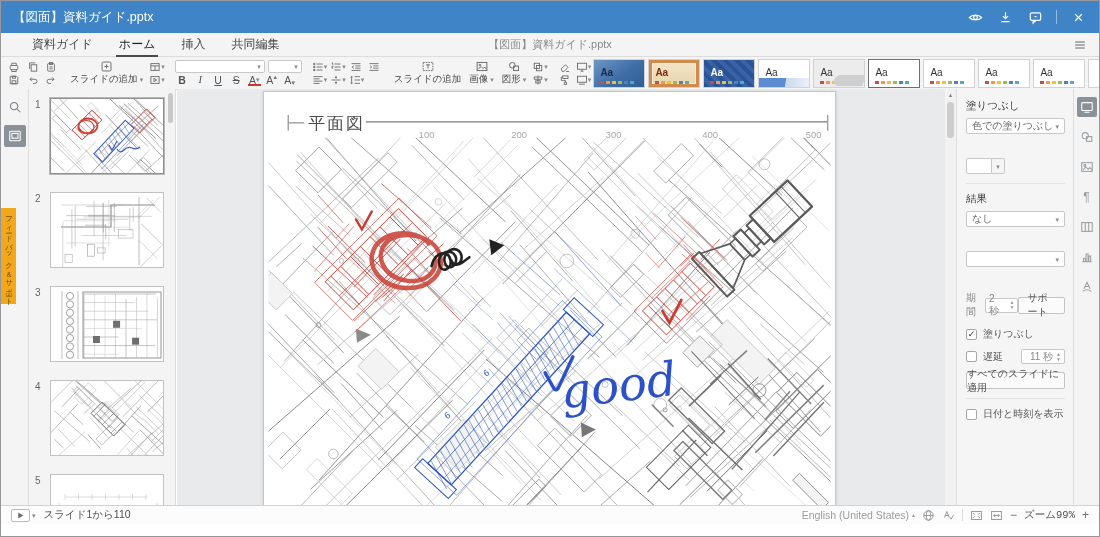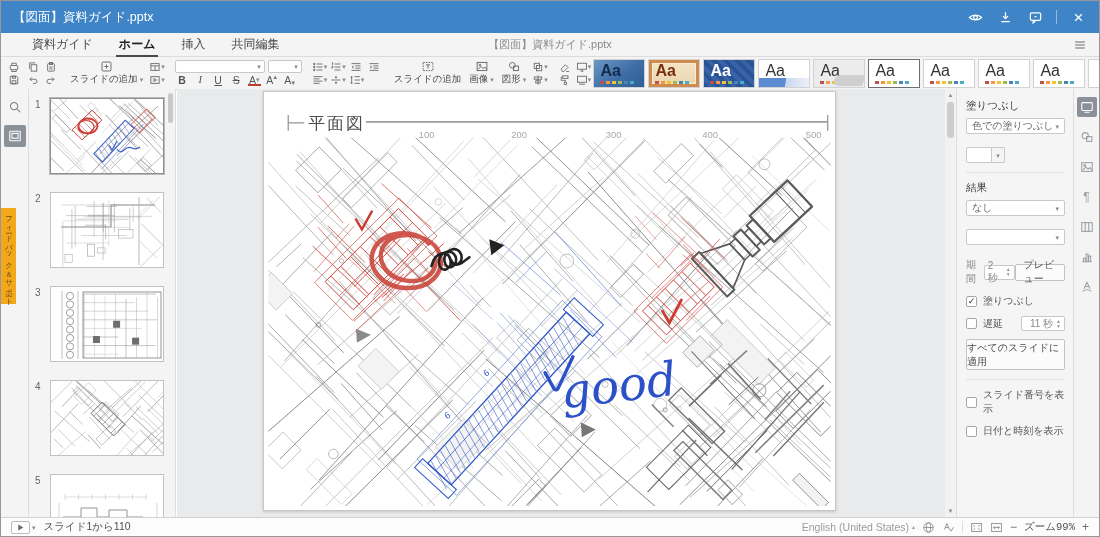--- a/index.html
+++ b/index.html
@@ -10,21 +10,21 @@
 .titlebar{position:absolute;left:0;right:0;top:0;height:32px;background:#3e84c6;display:flex;align-items:center;color:#fff;}
 .tb-title{margin-left:12px;font-size:12.5px;}
 .tb-actions{margin-left:auto;display:flex;align-items:center;gap:4px;margin-right:8px;}
 .abtn{width:26px;height:24px;display:flex;align-items:center;justify-content:center;cursor:pointer;}
 .wic{stroke:#fff;fill:none;stroke-width:1.3;width:15px;height:15px;}
 .tb-sep{width:1px;height:14px;background:rgba(255,255,255,.45);margin:0 4px;}
 
 .menubar{position:absolute;left:0;right:0;top:32px;height:24px;background:#f4f4f5;border-bottom:1px solid #dcdcdc;display:flex;align-items:center;font-size:12px;color:#454545;}
 .mtabs{display:flex;margin-left:18px;z-index:2;}
 .mtab{padding:0 13px;height:24px;display:flex;align-items:center;position:relative;cursor:pointer;}
-.mtab.active{color:#1e1e1e;font-weight:bold;}
+.mtab.active{color:#1e1e1e;font-weight:normal;}
 .mtab.active::after{content:"";position:absolute;left:10px;right:10px;bottom:0;height:2px;background:#4a4a4a;}
 .mdoc{position:absolute;left:0;right:0;text-align:center;font-size:11px;color:#8a8a8a;}
 .mham{margin-left:auto;margin-right:12px;z-index:2;cursor:pointer;}
 
 .toolbar{position:absolute;left:0;right:0;top:56px;height:33px;background:#f4f4f5;border-bottom:1px solid #d2d2d3;display:flex;align-items:stretch;padding:2px 3px;overflow:hidden;}
 .grp{display:flex;flex-direction:column;justify-content:space-between;padding:1px 2px;}
 .rw{display:flex;align-items:center;gap:3px;height:13px;}
 .ib{min-width:15px;height:13px;display:flex;align-items:center;justify-content:center;color:#555;font-size:10.5px;cursor:pointer;white-space:nowrap;}
 .gic{stroke:#6b6b6b;fill:none;stroke-width:1.2;width:12px;height:12px;}
 .car{font-size:7px;color:#8b8b8b;line-height:1;}
@@ -36,21 +36,21 @@
 .ssel{width:34px;}
 .bB{font-weight:bold;}.bI{font-style:italic;font-family:"Liberation Serif",serif;}
 .bU{text-decoration:underline;}.bS{text-decoration:line-through;}
 .fclr{position:relative;}
 .fclr::after{content:"";position:absolute;left:1px;right:1px;bottom:0;height:2px;background:#c03b2e;}
 .supc{font-size:6px;color:#777;margin-left:-1px;transform:translateY(-3px);}
 .subc{font-size:6px;color:#777;margin-left:-1px;transform:translateY(3px);}
 
 .gallery{margin-left:auto;display:flex;align-items:center;gap:3px;flex:none;margin-right:2px;}
 .gcell{width:52px;height:29px;background:#fff;border:1px solid #d2d2d2;position:relative;padding:2px 0 0 6px;cursor:pointer;overflow:hidden;flex:none;}
-.gAa{font-size:16px;color:#333;line-height:13px;}
+.gAa{font-size:10px;color:#333;line-height:13px;}
 .gdots{position:absolute;left:6px;bottom:3px;display:flex;gap:2px;}
 .gdots i{width:4px;height:2.5px;display:block;}
 .d0{background:#c0504d;}.d1{background:#f79646;}.d2{background:#f1c232;}.d3{background:#9bbb59;}.d4{background:#4f81bd;}.d5{background:#4bacc6;}
 .t0{background:linear-gradient(145deg,#6d97c5 0%,#3f6ea6 55%,#2f5e96 100%);}
 .t0 .gAa{color:#122c4e;font-weight:bold;}
 .t1{background:linear-gradient(#f2e6c9,#e8d4ab);box-shadow:inset 0 0 0 3px #cf8a4e,inset 0 0 0 4px #f6ecd6;}
 .t1 .gAa{color:#7c2d0e;font-weight:bold;}
 .t2{background:repeating-linear-gradient(45deg,#2a5394 0 4px,#3962a8 4px 8px);}
 .t2 .gAa{color:#fff;font-weight:bold;}
 .t3{background:#fff;}
@@ -76,42 +76,42 @@
 .tscroll{position:absolute;right:2px;top:4px;width:5px;height:30px;background:#c9c9c9;border-radius:3px;cursor:pointer;}
 
 .canvas{position:absolute;left:176px;top:88px;width:768px;bottom:19px;background:#e9eaeb;}
 .slide{position:absolute;left:86px;top:2px;width:573px;height:420px;background:#fff;border:1px solid #c6c6c6;box-shadow:0 1px 3px rgba(0,0,0,.16);cursor:default;}
 .vscroll{position:absolute;left:944px;top:88px;width:11px;bottom:19px;background:#f2f2f2;}
 .vsbtn{position:absolute;left:0;width:11px;height:12px;display:flex;align-items:center;justify-content:center;font-size:6px;color:#8a8a8a;cursor:pointer;}
 .vsthumb{position:absolute;top:13px;left:2px;width:7px;height:36px;background:#cdcdcd;border-radius:3px;cursor:pointer;}
 
 .rpanel{position:absolute;left:955px;top:88px;width:118px;bottom:19px;background:#f5f5f6;border-left:1px solid #ddd;padding:9px 9px;font-size:10px;color:#555;}
 .rsec{font-size:10.5px;color:#3c3c3c;margin:1px 0 5px;}
-.rsel{height:16px;border:1px solid #c8c8c8;background:#fff;border-radius:2px;display:flex;align-items:center;padding:0 5px;color:#666;margin-bottom:13px;cursor:pointer;}
+.rsel{height:16px;border:1px solid #c8c8c8;background:#fff;border-radius:2px;display:flex;align-items:center;padding:0 5px;color:#666;margin-bottom:24px;cursor:pointer;}
 .rsel .car{margin-left:auto;}
 .swrow{display:flex;margin-bottom:9px;}
 .swatch{width:26px;height:16px;background:#fff;border:1px solid #c8c8c8;border-radius:2px 0 0 2px;}
 .swdd{width:13px;height:16px;border:1px solid #c8c8c8;border-left:none;border-radius:0 2px 2px 0;display:flex;align-items:center;justify-content:center;cursor:pointer;}
 .rdiv{border:none;border-top:1px solid #e2e2e2;margin:4px 0 8px;}
 .rrow{display:flex;align-items:center;margin-bottom:8px;}
 .rlab{color:#8a8a8a;margin-right:5px;}
 .spin{width:44px;height:15px;border:1px solid #c8c8c8;background:#fff;border-radius:2px;display:flex;align-items:center;justify-content:flex-end;padding:0 3px;color:#888;}
 .ud{display:flex;flex-direction:column;font-size:5px;color:#9a9a9a;line-height:1;margin-left:3px;cursor:pointer;}
 .pbtn{margin-left:auto;height:17px;padding:0 8px;border:1px solid #c3c3c3;background:#fbfbfb;border-radius:2px;color:#555;display:flex;align-items:center;cursor:pointer;}
 .chk{flex:none;width:11px;height:11px;border:1px solid #a6a6a6;background:#fff;border-radius:2px;margin-right:6px;display:flex;align-items:center;justify-content:center;font-size:9px;color:#2f2f2f;cursor:pointer;}
-.abtn2{width:100%;height:31px;border:1px solid #c3c3c3;background:#fbfbfb;border-radius:2px;color:#4a4a4a;font-size:10px;display:flex;align-items:center;justify-content:center;margin:1px 0 9px;cursor:pointer;}
+.abtn2{width:100%;height:17px;border:1px solid #c3c3c3;background:#fbfbfb;border-radius:2px;color:#4a4a4a;font-size:10px;display:flex;align-items:center;justify-content:center;margin:1px 0 9px;cursor:pointer;}
 
 .rrail{position:absolute;right:0;top:88px;width:26px;bottom:19px;background:#f4f4f5;border-left:1px solid #ddd;display:flex;flex-direction:column;align-items:center;padding-top:8px;gap:10px;}
 .rricon{width:20px;height:20px;display:flex;align-items:center;justify-content:center;border-radius:2px;cursor:pointer;}
 .ric{stroke:#9aa0a6;fill:none;stroke-width:1.2;width:14px;height:14px;}
 .rricon.active{background:#8b9198;}
 .rricon.active .ric{stroke:#fff;}
 .rricon .pglyph{font-size:12px;color:#9aa0a6;}
 
-.statusbar{position:absolute;left:0;right:0;bottom:0;height:19px;background:#fcfcfc;border-top:1px solid #d2d2d3;display:flex;align-items:center;font-size:10.5px;color:#4f4f4f;padding:0 10px;}
+.statusbar{position:absolute;left:0;right:0;bottom:12px;height:19px;background:#fcfcfc;border-top:1px solid #d2d2d3;display:flex;align-items:center;font-size:10.5px;color:#4f4f4f;padding:0 10px;}
 .playbox{width:19px;height:13px;border:1px solid #bcbcbc;border-radius:2px;display:flex;align-items:center;justify-content:center;margin-right:2px;cursor:pointer;background:#fff;}
 .sbtext{margin-left:8px;}
 .sb-right{margin-left:auto;display:flex;align-items:center;gap:7px;color:#9c9c9c;}
 .sic{stroke:#8f8f8f;fill:none;stroke-width:1.1;width:13px;height:13px;}
 .szoom{color:#4f4f4f;font-family:Liberation Mono, monospace;}
 .sb-sep{width:1px;height:12px;background:#ddd;}
 .upcar{display:inline-block;transform:rotate(180deg);font-size:6px;color:#9c9c9c;}
 .pm{font-size:12px;color:#6f6f6f;cursor:pointer;}
 </style>
 </head>
@@ -1180,43 +1180,39 @@
     </div>
   <div class="rrow">
     <span class="rlab">期間</span>
     <span class="spin">
         <span>2 秒</span>
         <span class="ud">
           <span>▲</span>
           <span>▼</span>
         </span>
       </span>
-    <span class="pbtn">プレビュー</span>
+    <span class="pbtn">サポート</span>
   </div>
   <div class="rrow">
     <span class="chk">✓</span>
     <span>塗りつぶし</span>
   </div>
   <div class="rrow">
     <span class="chk"></span>
     <span>遅延</span>
     <span class="spin" style="margin-left:auto;">
         <span>11 秒</span>
         <span class="ud">
           <span>▲</span>
           <span>▼</span>
         </span>
       </span>
   </div>
   <div class="abtn2">すべてのスライドに適用</div>
   <hr class="rdiv">
-  <div class="rrow">
-    <span class="chk"></span>
-    <span>スライド番号を表示</span>
-  </div>
   <div class="rrow">
     <span class="chk"></span>
     <span>日付と時刻を表示</span>
   </div>
 </div>
 
 <div class="rrail">
   <div class="rricon active">
       <svg class="ric" viewBox="0 0 16 16">
         <rect x="2" y="3" width="12" height="9" rx="1"></rect>

